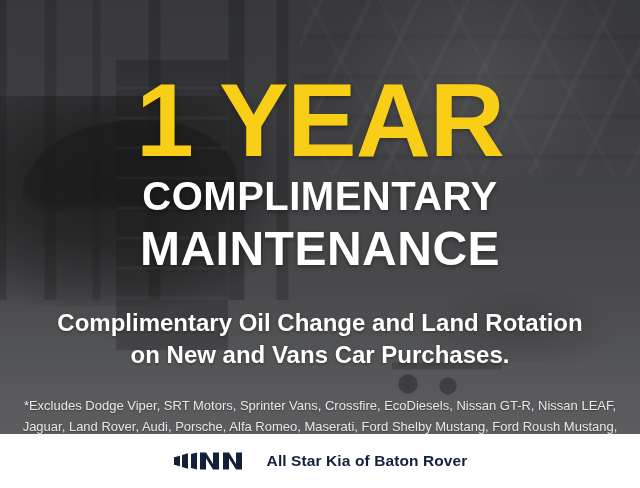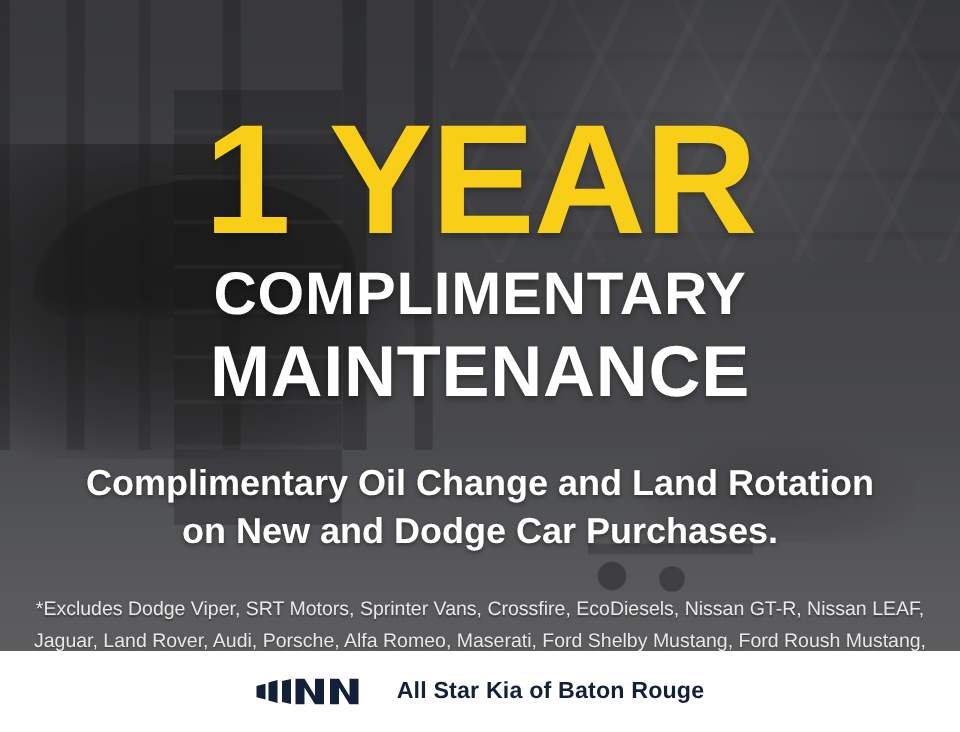--- a/index.html
+++ b/index.html
@@ -282,34 +282,34 @@
     <div class="photo-veil"></div>
 
     <div class="hero-content">
       <h1 class="headline-year">1 YEAR</h1>
       <h2 class="headline-sub1">COMPLIMENTARY</h2>
       <h2 class="headline-sub2">MAINTENANCE</h2>
 
       <div class="divider"></div>
 
       <p class="offer-line1">Complimentary Oil Change and Land Rotation</p>
-      <p class="offer-line2">on New and Dodge Car Purchases.</p>
+      <p class="offer-line2">on New and Vans Car Purchases.</p>
 
       <p class="disclaimer">*Excludes Dodge Viper, SRT Motors, Sprinter Vans, Crossfire, EcoDiesels, Nissan GT-R, Nissan LEAF, Jaguar, Land Rover, Audi, Porsche, Alfa Romeo, Maserati, Ford Shelby Mustang, Ford Roush Mustang, Chevrolet Corvette, Chevrolet Camaro SS and Lexus 8-Cylinder. Oil change includes oil quantity based on manufacturer recommendations. Diesel and synthetic upgrades are extra. Some exclusions may apply. Offer valid for one year from purchase. See dealer for full details.</p>
     </div>
   </div>
 
   <div class="footer">
     <span class="kia-logo-wrap">
       <svg class="kia-logo" viewBox="0 0 144 40" xmlns="http://www.w3.org/2000/svg" aria-hidden="true">
         <g fill="#12203a">
           <path d="M2 12.5 L14 9.5 L14 30.5 L2 27.5 Z"></path>
           <path d="M18 8.0 L30 4.6 L30 35.4 L18 32.0 Z"></path>
           <path d="M36 6.0 L48 3.2 L48 36.8 L36 34.0 Z"></path>
           <path d="M54 3.0 L66 3.0 L80 26.0 L80 3.0 L92 3.0 L92 37.0 L80 37.0 L66 14.5 L66 37.0 L54 37.0 Z"></path>
           <path d="M100 3.0 L112 3.0 L126 26.0 L126 3.0 L138 3.0 L138 37.0 L126 37.0 L112 14.5 L112 37.0 L100 37.0 Z"></path>
         </g>
       </svg>
     </span>
-    <span class="dealer-name">All Star Kia of Baton Rouge</span>
+    <span class="dealer-name">All Star Kia of Baton Rover</span>
   </div>
 
 </div>
 
 </body></html>

